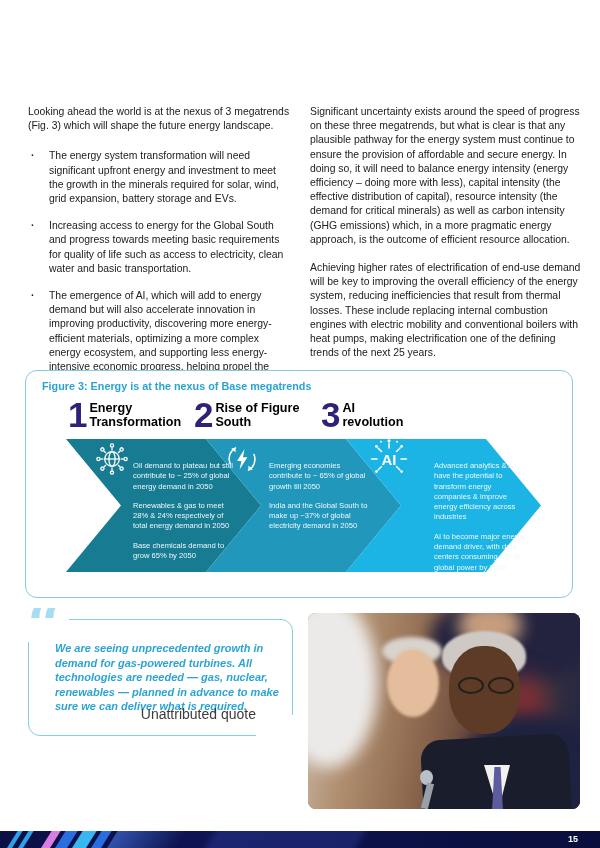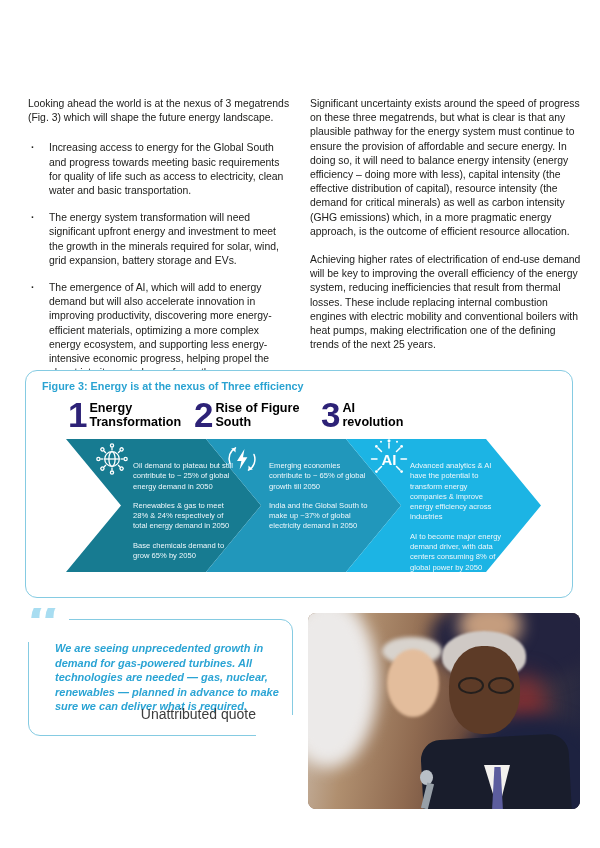--- a/index.html
+++ b/index.html
@@ -3,21 +3,21 @@
 <meta charset="utf-8">
 <style>
   html,body { margin:0; padding:0; background:#ffffff; }
   .page {
     position:relative; width:600px; height:848px; background:#ffffff;
     font-family:"Liberation Sans", sans-serif; overflow:hidden;
   }
   
   .col-left  { position:absolute; left:28px;  top:97px; width:263px; }
   .col-right { position:absolute; left:310px; top:97px; width:272px; }
-  .body-p { font-size:10.4px; line-height:14.2px; color:#20201e; margin:0 0 14px 0; }
+  .body-p { font-size:10.4px; line-height:14.2px; color:#20201e; margin:8px 0 14px 0; }
   ul.bullets { list-style:none; margin:16px 0 0 0; padding:0; }
   ul.bullets li { position:relative; padding-left:21px; margin-bottom:13px;
     font-size:10.4px; line-height:14.2px; color:#20201e; }
   ul.bullets li::before { content:"\00b7"; position:absolute; left:3px; top:0; font-weight:bold; }
   
   .figure { position:absolute; left:25px; top:370px; width:548px; height:228px;
     border:1.5px solid #85cbe2; border-radius:12px; box-sizing:border-box; background:#fff; }
   .figure-title { position:absolute; left:16px; top:9px; font-size:10.8px; font-weight:bold; color:#2aa3d2; }
   .mt-head { position:absolute; top:27px; display:flex; align-items:flex-start; }
   .mt-head.g1 { left:42px; } .mt-head.g2 { left:168px; } .mt-head.g3 { left:295px; }
@@ -25,21 +25,21 @@
     letter-spacing:-1px; }
   .mt-label { font-size:12.6px; font-weight:bold; color:#000000; line-height:13.6px; padding-top:4px; }
   .band { position:absolute; left:40px; top:68px; }
   .mt-icon { position:absolute; }
   .mt-icon.i1 { left:68px;  top:70px; }
   .mt-icon.i2 { left:197px; top:69px; }
   .mt-icon.i3 { left:342px; top:67px; }
   .mt-text { position:absolute; top:90px; color:#eef8fc; font-size:7.6px; line-height:10.3px; }
   .mt-text.t1 { left:107px; width:104px; }
   .mt-text.t2 { left:243px; width:104px; }
-  .mt-text.t3 { left:384px; width:94px; }
+  .mt-text.t3 { left:408px; width:94px; }
   .mt-text p { margin:0 0 9px 0; }
   
   .quote { position:absolute; left:28px; top:619px; width:265px; height:117px;
     border:1.5px solid #85cbe2; border-radius:12px; box-sizing:border-box; background:#fff; }
   .q-mark { position:absolute; font-family:"DejaVu Serif", serif; font-weight:bold;
     color:#a8ddf1; font-size:62px; background:#ffffff; line-height:34px; height:34px; overflow:hidden; }
   .q-open  { left:-4px; top:-12px;  padding:0 6px 0 2px; }
   .q-close { right:-8px; bottom:-10px; padding:0 2px 0 6px; line-height:10px; height:30px; }
   .q-text { position:absolute; left:26px; top:21px; width:230px;
     font-size:11px; line-height:14.6px; font-style:italic; font-weight:bold; color:#2ba4d4; }
@@ -88,32 +88,32 @@
   .page-num { position:absolute; right:22px; top:3px; color:#ffffff; font-size:9px; font-weight:bold; }
 </style>
 </head>
 <body>
 
 <div class="page">
 
   <div class="col-left">
     <p class="body-p">Looking ahead the world is at the nexus of 3 megatrends (Fig. 3) which will shape the future energy landscape.</p>
     <ul class="bullets">
+      <li>The energy system transformation will need significant upfront energy and investment to meet the growth in the minerals required for solar, wind, grid expansion, battery storage and EVs.</li>
       <li>Increasing access to energy for the Global South and progress towards meeting basic requirements for quality of life such as access to electricity, clean water and basic transportation.</li>
-      <li>The energy system transformation will need significant upfront energy and investment to meet the growth in the minerals required for solar, wind, grid expansion, battery storage and EVs.</li>
       <li>The emergence of AI, which will add to energy demand but will also accelerate innovation in improving productivity, discovering more energy-efficient materials, optimizing a more complex energy ecosystem, and supporting less energy-intensive economic progress, helping propel the planet into its next phase of growth.</li>
     </ul>
   </div>
   <div class="col-right">
     <p class="body-p">Significant uncertainty exists around the speed of progress on these three megatrends, but what is clear is that any plausible pathway for the energy system must continue to ensure the provision of affordable and secure energy. In doing so, it will need to balance energy intensity (energy efficiency – doing more with less), capital intensity (the effective distribution of capital), resource intensity (the demand for critical minerals) as well as carbon intensity (GHG emissions) which, in a more pragmatic energy approach, is the outcome of efficient resource allocation.</p>
     <p class="body-p">Achieving higher rates of electrification of end-use demand will be key to improving the overall efficiency of the energy system, reducing inefficiencies that result from thermal losses. These include replacing internal combustion engines with electric mobility and conventional boilers with heat pumps, making electrification one of the defining trends of the next 25 years.</p>
   </div>
 
   <div class="figure">
-    <div class="figure-title">Figure 3: Energy is at the nexus of Three efficiency</div>
+    <div class="figure-title">Figure 3: Energy is at the nexus of Base megatrends</div>
 
     <div class="mt-head g1">
       <span class="mt-num">1</span>
       <span class="mt-label">
         <span>Energy</span><br>
         <span>Transformation</span>
       </span>
     </div>
     <div class="mt-head g2">
       <span class="mt-num">2</span>
@@ -243,14 +243,25 @@
     <div class="ph-m1face"></div>
     <div class="ph-rim r1"></div>
     <div class="ph-rim r2"></div>
     <div class="ph-suit"></div>
     <div class="ph-shirt"></div>
     <div class="ph-tie"></div>
     <div class="ph-michead"></div>
     <div class="ph-micstick"></div>
   </div>
 
+  <div class="footer">
+    <div class="stripe s1"></div>
+    <div class="stripe s2"></div>
+    <div class="stripe s3"></div>
+    <div class="stripe s4"></div>
+    <div class="stripe s5"></div>
+    <div class="stripe s6"></div>
+    <div class="stripe s7"></div>
+    <div class="stripe s8"></div>
+    <div class="page-num">15</div>
+  </div>
 
 </div>
 
 </body></html>

